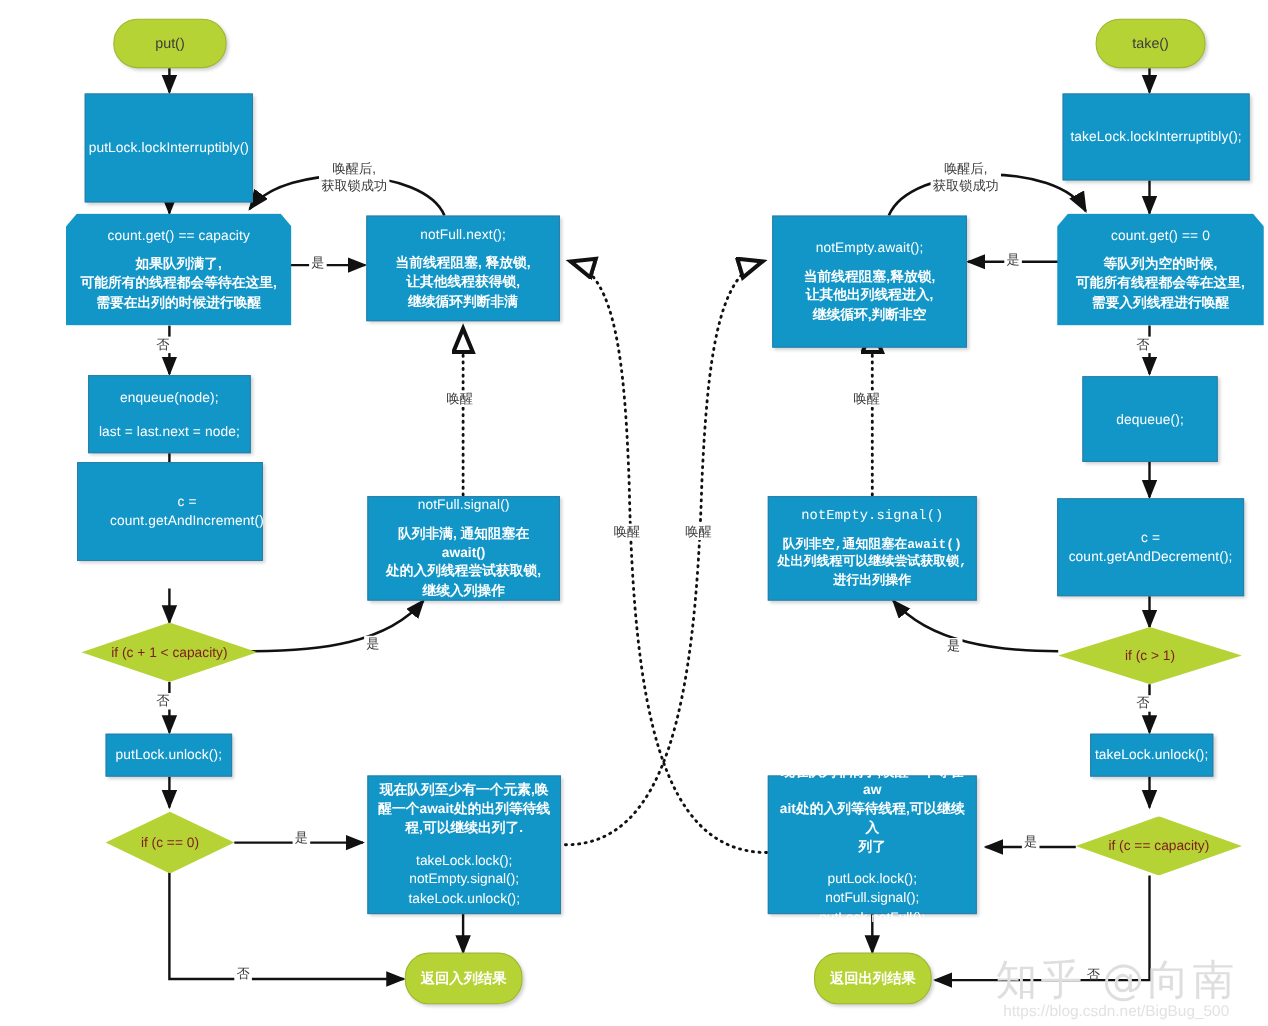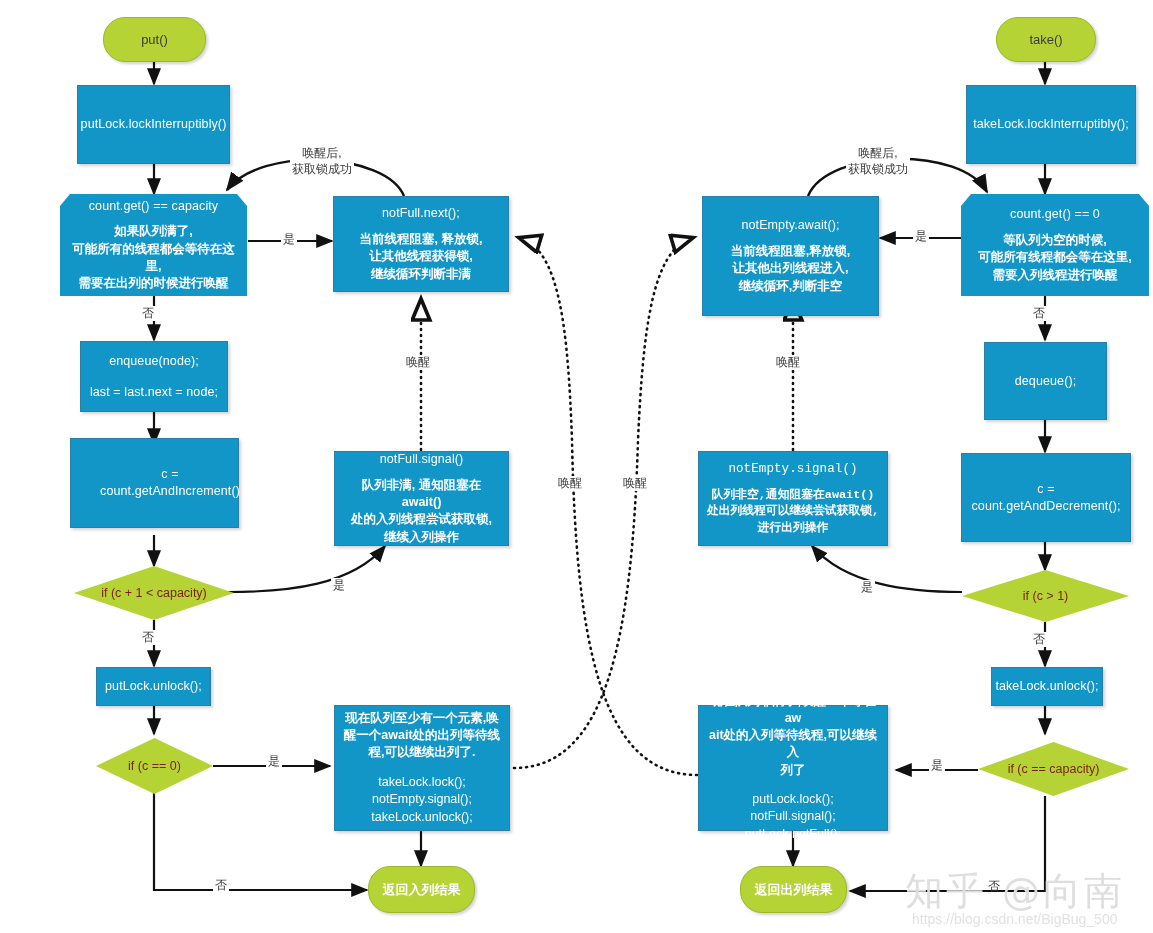--- a/index.html
+++ b/index.html
@@ -205,25 +205,25 @@
 
     <path d="M697,775 C600,775 576,640 572,440 C568,330 560,250 520,238" stroke="#111" stroke-width="2.6" fill="none" stroke-dasharray="1,5" stroke-linecap="round" marker-end="url(#ahopen2)"></path>
 
     <path d="M514,768 C606,768 632,640 638,440 C643,330 652,250 692,238" stroke="#111" stroke-width="2.6" fill="none" stroke-dasharray="1,5" stroke-linecap="round" marker-end="url(#ahopen2)"></path>
   </svg>
 
   <div class="terminal en" style="left:103px; top:17px; width:103px; height:45px;">
     <span>put()</span>
   </div>
 
-  <div class="node plain" style="left:77px; top:85px; width:153px; height:79px;">
+  <div class="node plain" style="left:77px; top:85px; width:153px; height:99px;">
     <span class="title">putLock.lockInterruptibly()</span>
   </div>
 
-  <div class="node hex" style="left:60px; top:194px; width:187px; height:102px;">
+  <div class="node hex" style="left:60px; top:194px; width:205px; height:102px;">
     <div class="hexfill"></div>
     <div class="inner">
       <span class="title">count.get() == capacity</span>
       <span class="body" style="white-space:pre-line">如果队列满了,
 可能所有的线程都会等待在这里,
 需要在出列的时候进行唤醒</span>
     </div>
   </div>
 
   <div class="node" style="left:333px; top:196px; width:176px; height:96px;">
@@ -231,21 +231,21 @@
     <span class="body" style="white-space:pre-line">当前线程阻塞, 释放锁,
 让其他线程获得锁,
 继续循环判断非满</span>
   </div>
 
   <div class="node plain" style="left:80px; top:341px; width:148px; height:71px; gap:14px;">
     <span class="title">enqueue(node);</span>
     <span class="title">last = last.next = node;</span>
   </div>
 
-  <div class="node plain" style="left:70px; top:438px; width:169px; height:90px;padding-left:31px;">
+  <div class="node plain" style="left:70px; top:420px; width:169px; height:90px;padding-left:31px;">
     <span class="title">c = count.getAndIncrement()</span>
   </div>
 
   <div class="diamond" style="left:74px; top:566px; width:160px; height:54px;">
     <div class="dshape"></div>
     <div class="dlabel">if (c + 1 &lt; capacity)</div>
   </div>
 
   <div class="node" style="left:334px; top:451px; width:175px; height:95px;">
     <span class="title">notFull.signal()</span>

